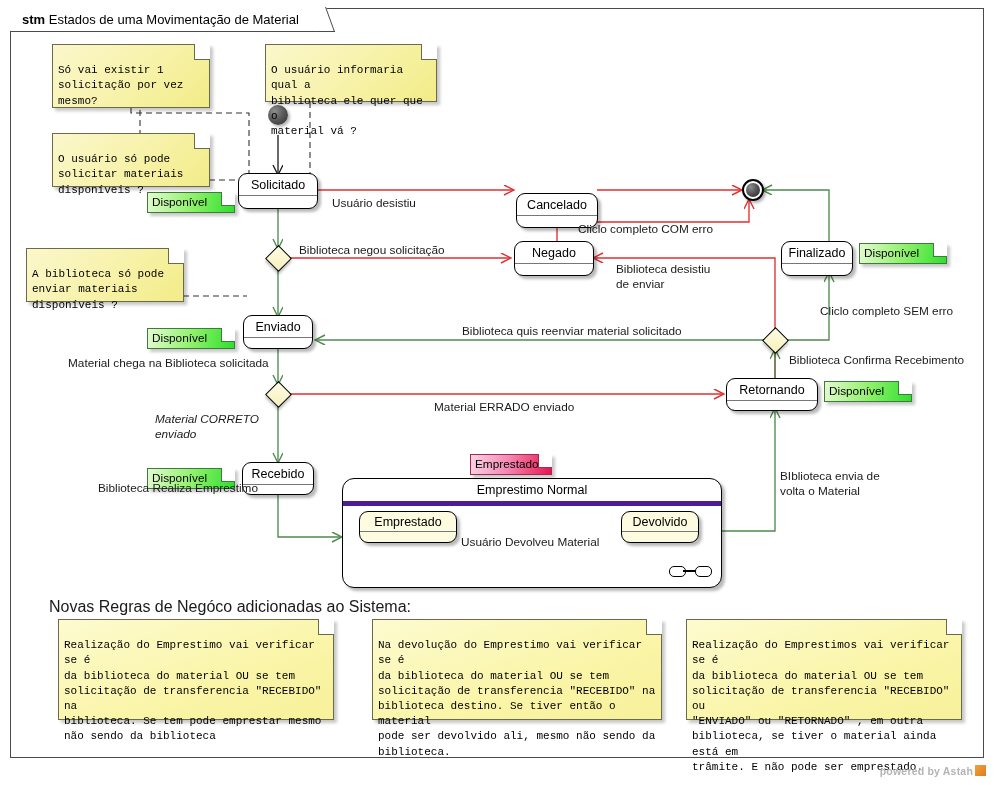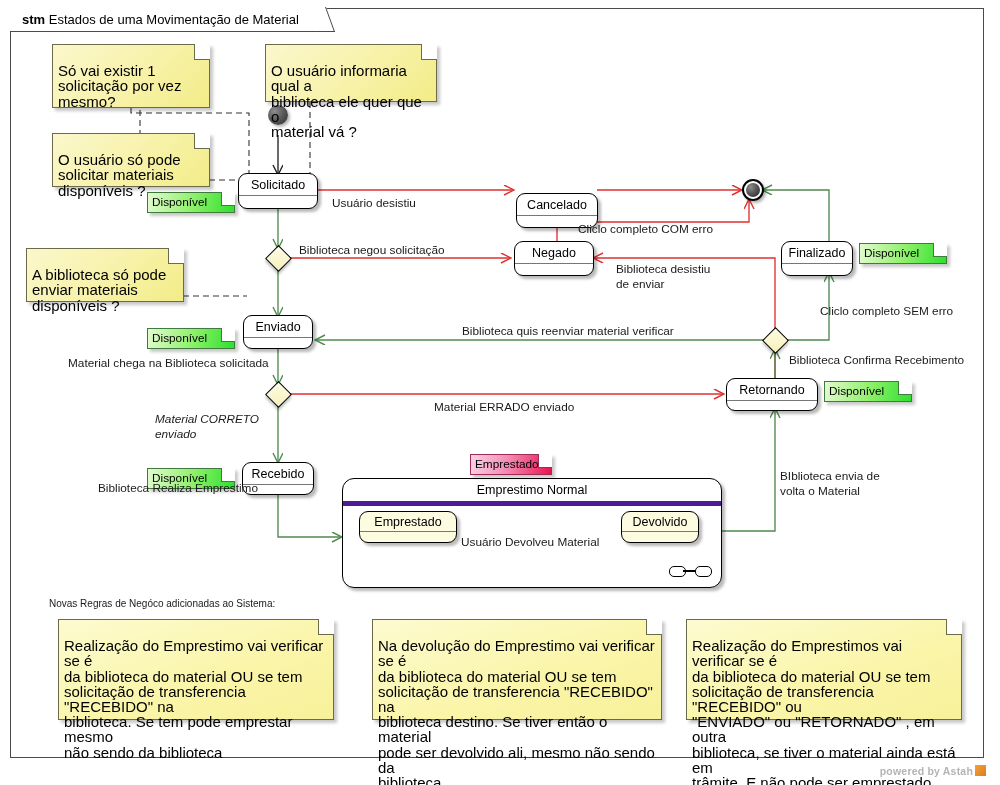--- a/index.html
+++ b/index.html
@@ -62,25 +62,26 @@
   .substate .nm{
     display:flex;align-items:center;justify-content:center;height:19px;
     border-bottom:1px solid #777;white-space:nowrap;
   }
   .substate .body{height:11px;}
 
   
   .note{
     position:absolute;box-sizing:border-box;
     border:1px solid #6b6b4a;
-    font-size:15px;line-height:15.2px;
+    font-size:11px;line-height:15.2px;
     padding:3px 5px 6px 5px;
     box-shadow:3px 3px 3px rgba(0,0,0,.22);
     background:linear-gradient(135deg,#fbf7cc 0%,#f7f2a8 55%,#f2ec88 100%);
     white-space:pre-line;
+    font-family:Liberation Mono, monospace;
   }
   .note .fold{
     position:absolute;right:-1px;top:-1px;width:15px;height:15px;
     background:#ffffff;border-left:1px solid #6b6b4a;border-bottom:1px solid #6b6b4a;
   }
   .note.bigrule{
     background:linear-gradient(160deg,#fdfbd0 0%,#faf5a8 60%,#f7f19a 100%);
   }
   .badge{
     position:absolute;box-sizing:border-box;
@@ -96,21 +97,21 @@
   .badge.pink{
     border-color:#a02b55;
     background:linear-gradient(100deg,#fbd3e6 0%,#f48bb4 45%,#e8134f 100%);
   }
   .badge.pink .fold{border-left-color:#a02b55;border-bottom-color:#a02b55;}
 
   
   .lbl{
     position:absolute;font-size:11.8px;line-height:15px;color:#1a1a1a;white-space:pre-line;
   }
-  .sectitle{position:absolute;font-size:10px;color:#1a1a1a;white-space:nowrap;}
+  .sectitle{position:absolute;font-size:16px;color:#1a1a1a;white-space:nowrap;}
 
   
   .initial{
     position:absolute;width:20px;height:20px;border-radius:50%;
     background:radial-gradient(circle at 33% 30%,#8e8e8e 0%,#5c5c5c 45%,#2b2b2b 100%);
     box-shadow:2px 2px 3px rgba(0,0,0,.3);
   }
   .finalw{position:absolute;width:22px;height:22px;}
   .finalw .o{
     position:absolute;inset:0;border-radius:50%;border:2.2px solid #000;background:#fff;
@@ -366,21 +367,21 @@
 
   <div class="lbl" style="left:578px;top:222px;">Cliclo completo COM erro</div>
 
   <div class="lbl" style="left:299px;top:243px;">Biblioteca negou solicitação</div>
 
   <div class="lbl" style="left:616px;top:262px;">Biblioteca desistiu
 de enviar</div>
 
   <div class="lbl" style="left:820px;top:304px;">Cliclo completo SEM erro</div>
 
-  <div class="lbl" style="left:462px;top:324px;">Biblioteca quis reenviar material verificar</div>
+  <div class="lbl" style="left:462px;top:324px;">Biblioteca quis reenviar material solicitado</div>
 
   <div class="lbl" style="left:789px;top:353px;">Biblioteca Confirma Recebimento</div>
 
   <div class="lbl" style="left:68px;top:356px;">Material chega na Biblioteca solicitada</div>
 
   <div class="lbl" style="left:434px;top:400px;">Material ERRADO enviado</div>
 
   <div class="lbl" style="left:155px;top:412px;font-style:italic;">Material CORRETO
 enviado</div>
 

